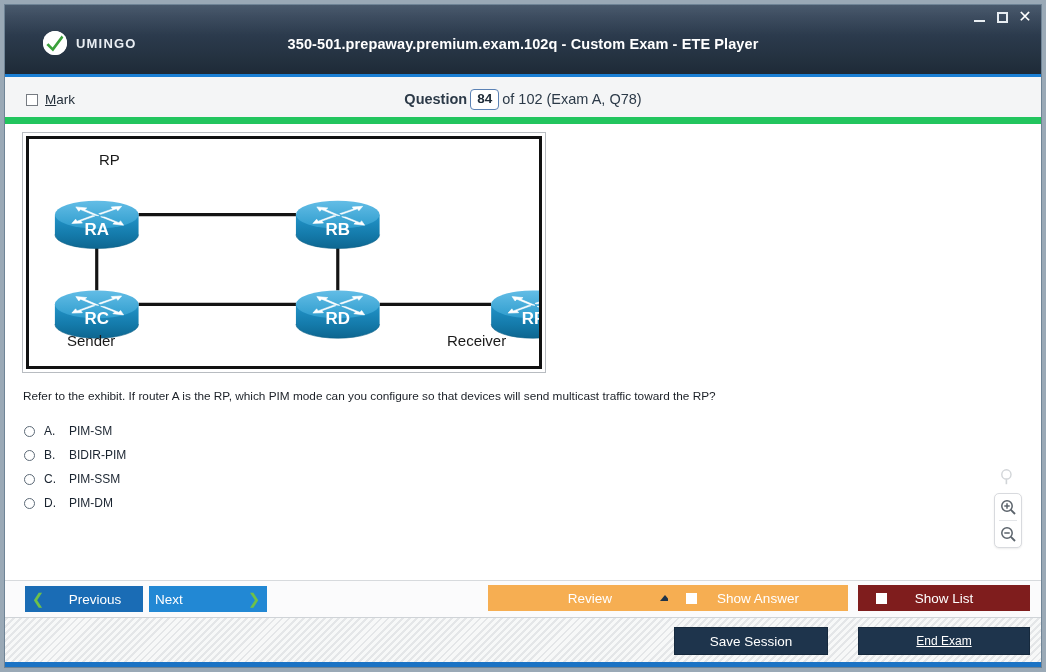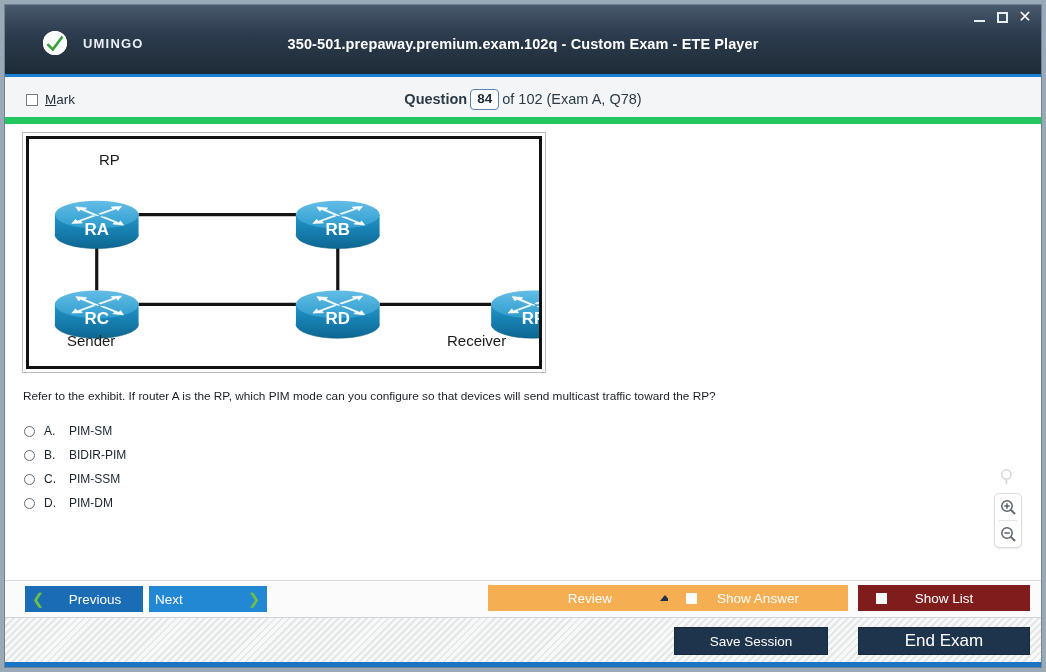--- a/index.html
+++ b/index.html
@@ -87,21 +87,21 @@
     color: #ffffff;
     font-family: "DejaVu Sans", sans-serif;
   }
 
   
   .logo {
     position: absolute;
     left: 38px; top: 26px;
     display: flex;
     align-items: center;
-    gap: 18px;
+    gap: 11px;
   }
   .logo-badge {
     width: 24px; height: 24px;
     border-radius: 50%;
     background: #ffffff;
     position: relative;
     flex: 0 0 24px;
   }
   .logo-badge svg { position: absolute; left: 0; top: 0; }
   .logo-text {
@@ -400,25 +400,26 @@
     border: 1px solid #16293d;
     box-sizing: border-box;
   }
   .btn-end {
     position: absolute;
     left: 853px; top: 9px;
     width: 172px; height: 28px;
     background: #1e344c;
     color: #ffffff;
     display: flex; align-items: center; justify-content: center;
-    font-size: 17px;
+    font-size: 12px;
     font-family: "Liberation Sans", sans-serif;
     cursor: default;
     border: 1px solid #16293d;
     box-sizing: border-box;
+    text-decoration: underline;
   }
   .bottom-accent {
     position: absolute;
     left: 0; right: 0; bottom: 0;
     height: 5px;
     background: #1b73c4;
   }
 </style>
 </head>
 <body>

